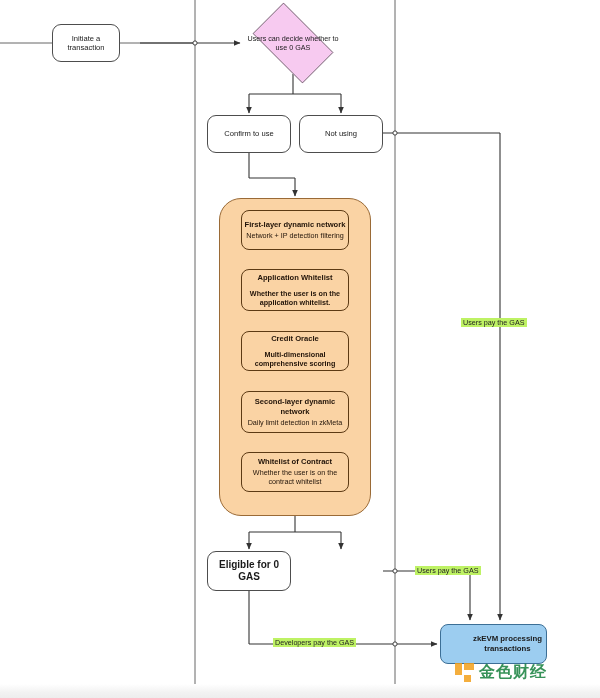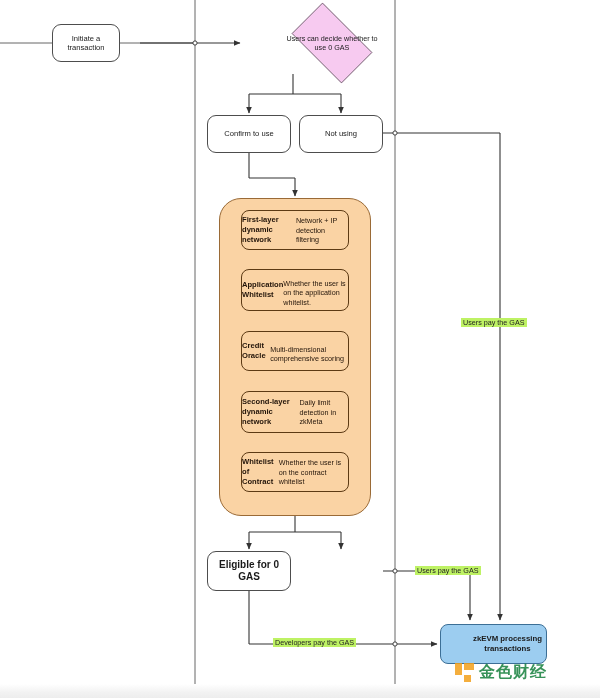--- a/index.html
+++ b/index.html
@@ -48,21 +48,21 @@
   .n-noteligible { left: 299px; top: 551px; width: 84px; height: 40px; font-size: 7.8px; font-weight: bold; }
 
   .n-zkevm {
     left: 440px; top: 624px; width: 107px; height: 40px;
     background: #9ccdf0; border-color: #3c6f96; font-size: 7.8px; font-weight: bold;
     border-radius: 8px;
     padding-left: 28px;
   }
 
   
-  .diamond-wrap { position: absolute; left: 243px; top: 12px; width: 100px; height: 62px; margin-left: 39px; }
+  .diamond-wrap { position: absolute; left: 243px; top: 12px; width: 100px; height: 62px; }
   .diamond-shape {
     position: absolute; inset: 0;
     background: #f7caf0;
     border: 1.2px solid #4d4d4d;
     transform: rotate(45deg) scale(0.705);
     transform-origin: center;
   }
   .diamond-text {
     position: absolute; inset: 0;
     display: flex; align-items: center; justify-content: center;
@@ -72,30 +72,31 @@
   
   .orange-panel {
     position: absolute; left: 219px; top: 198px;
     width: 152px; height: 318px;
     background: #fad3a4;
     border: 1.2px solid #9a6a36;
     border-radius: 22px;
   }
   .step {
     position: absolute;
-    display: flex; align-items: center; justify-content: center;
+    display: flex; flex-direction: column; align-items: center; justify-content: center;
+    text-align: center;
     background: #fad3a4;
     border: 1.2px solid #5c3a14;
     border-radius: 8px;
     color: #221409;
     line-height: 1.3;
   }
   .step .s-title { font-weight: bold; font-size: 7.6px; }
   .step .s-sub { font-weight: normal; font-size: 7.2px; margin-top: 1px; }
-  .step.gap .s-sub { margin-top: 6px; }
+  .step.gap .s-sub { margin-top: 6px; font-weight: bold; }
 
   .st1 { left: 241px; top: 210px; width: 108px; height: 40px; }
   .st2 { left: 241px; top: 269px; width: 108px; height: 42px; }
   .st3 { left: 241px; top: 331px; width: 108px; height: 40px; }
   .st4 { left: 241px; top: 391px; width: 108px; height: 42px; }
   .st5 { left: 241px; top: 452px; width: 108px; height: 40px; }
 
   
   .edge-label {
     position: absolute;

